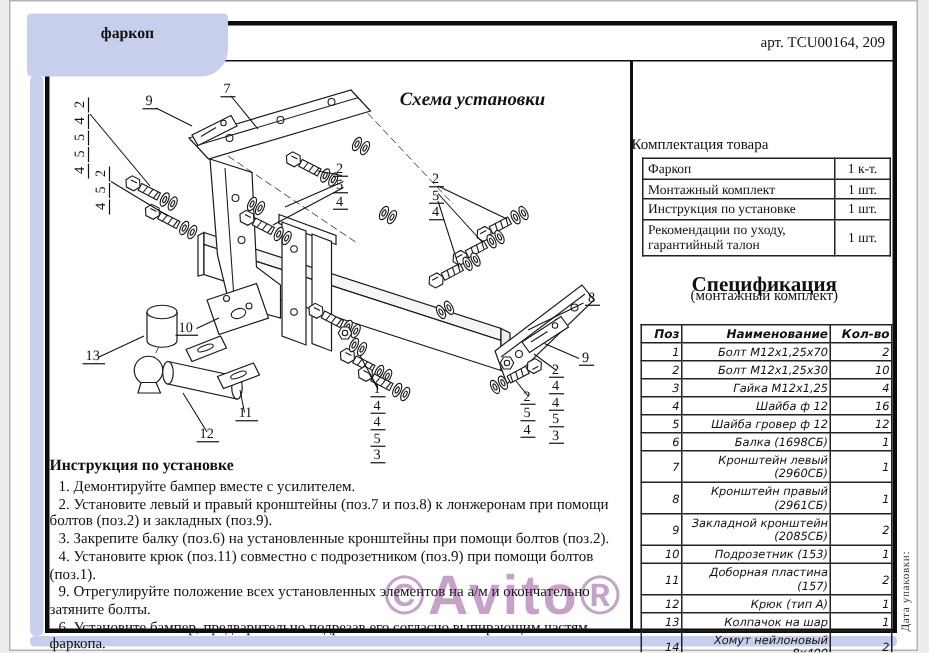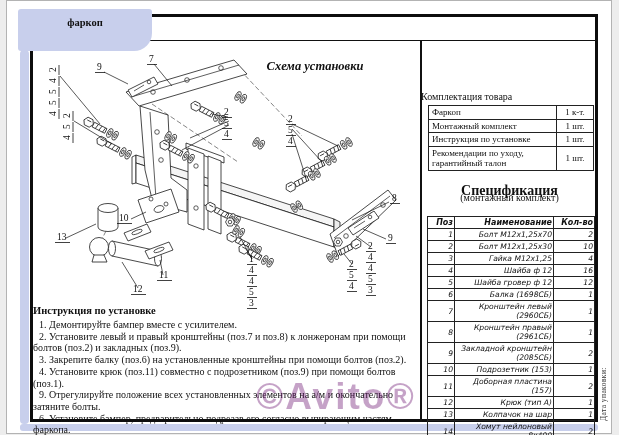--- a/index.html
+++ b/index.html
@@ -59,20 +59,21 @@
 <div class="screen">
   <div class="page"></div>
   <div class="accent-left"></div>
   <div class="accent-bottom"></div>
   <div class="frame"></div>
 
   <div class="model-box">
     <div>фаркоп</div>
   </div>
   <div class="doc-title">Схема установки</div>
+  <div class="article">арт. TCU00164, 209</div>
   <div class="header-rule"></div>
   <div class="divider-v"></div>
 
   <svg id="diagram" width="390" height="268" viewBox="30 42 390 268">
     <defs>
       <g id="bolt" class="hw">
         <polygon points="-18,0 -15.5,-4.2 -10,-4.2 -7.5,0 -10,4.2 -15.5,4.2" fill="#fff"></polygon>
         <line x1="-15" y1="-1.4" x2="-10.5" y2="-1.4"></line>
         <rect x="-7.5" y="-2.6" width="14" height="5.2" fill="#fff"></rect>
         <line x1="-3" y1="-2.6" x2="-4" y2="2.6"></line>

